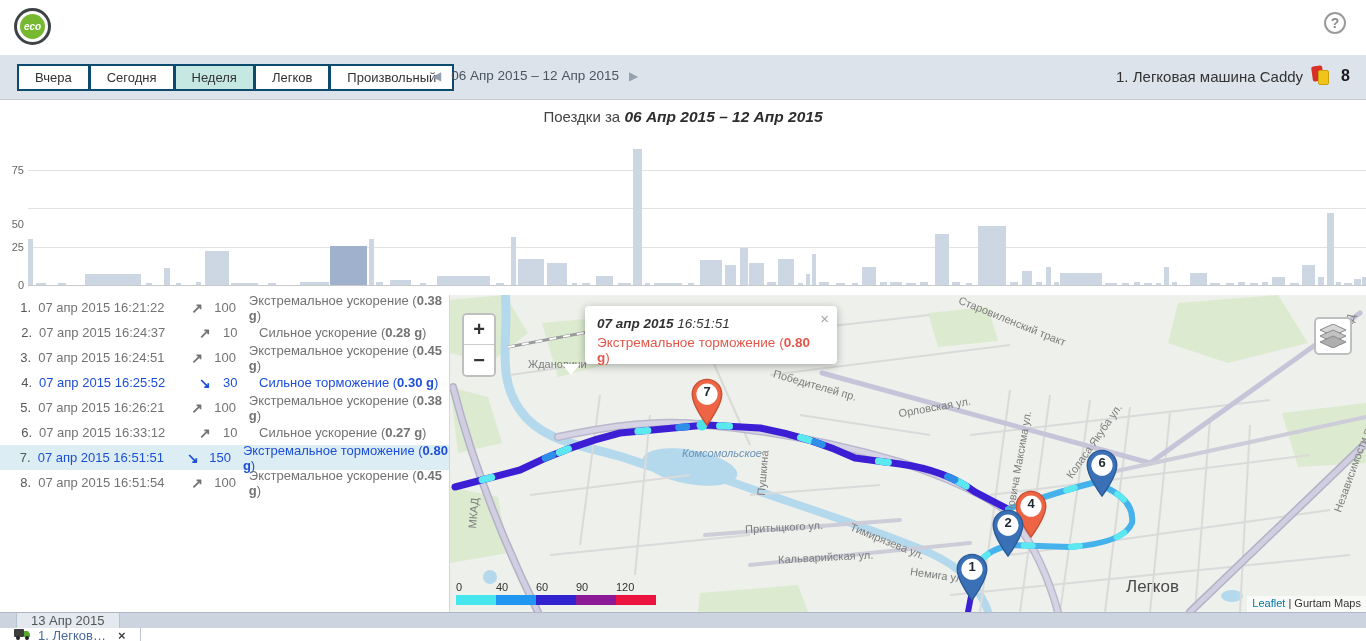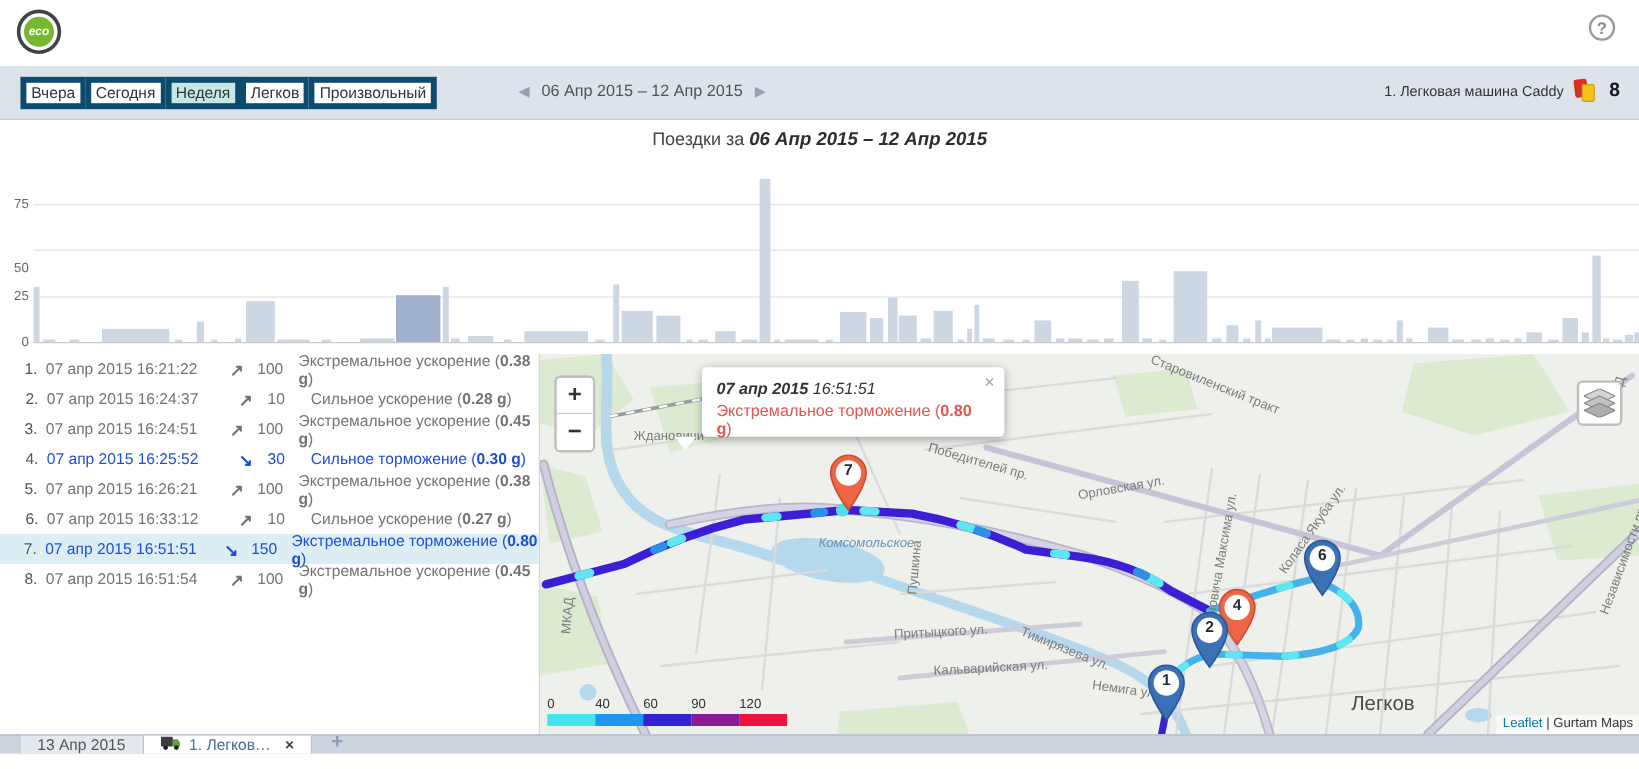--- a/index.html
+++ b/index.html
@@ -17,28 +17,28 @@
     display:flex; align-items:center; justify-content:center; }
   #app-title { position:absolute; left:62px; top:13px; font-size:26px; color:#6b6b6b; }
   #help { position:absolute; right:20px; top:12px; width:22px; height:22px; border-radius:50%;
     border:2px solid #9a9a9a; color:#8a8a8a; font-size:14px; font-weight:bold;
     display:flex; align-items:center; justify-content:center; cursor:pointer; }
 
   
   #toolbar { position:absolute; left:0; top:55px; width:1366px; height:45px;
     background:#dde3eb; border-bottom:1px solid #c3ccd6; }
   #period-group { position:absolute; left:18px; top:9px; display:flex; }
-  .pbtn { background:#fff; border:5px solid #0c4a6e; margin-left:-1px; height:27px;
-    padding:0 4px; font-size:13px; color:#333; display:flex; align-items:center; cursor:pointer; }
+  .pbtn { background:#fff; border:2px solid #0c4a6e; margin-left:-1px; height:27px;
+    padding:0 16px; font-size:13px; color:#333; display:flex; align-items:center; cursor:pointer; }
   .pbtn.sel { background:#c6e8e3; }
   #datenav { position:absolute; left:432px; top:13px; display:flex; align-items:center; gap:10px; }
   .nav-arrow { color:#93a1b0; font-size:12px; cursor:pointer; }
   #daterange { font-size:13.5px; color:#4a5560; }
   #unitbox { position:absolute; right:16px; top:11px; display:flex; align-items:center; gap:9px; cursor:pointer; }
-  #unit-name { font-size:12px; color:#333; }
+  #unit-name { font-size:15px; color:#333; }
   #cards { position:relative; width:20px; height:20px; }
   #card-red { position:absolute; left:0; top:0; width:11px; height:15px; background:#d93025;
     border-radius:2px; transform:rotate(-8deg); }
   #card-yellow { position:absolute; left:6px; top:4px; width:11px; height:15px; background:#f0c419;
     border-radius:2px; border:1px solid #caa10e; }
   #unit-count { font-size:16px; font-weight:bold; color:#1a1a1a; }
 
   
   #chart { position:absolute; left:0; top:100px; width:1366px; height:195px; background:#fff; overflow:hidden; }
   #chart-title { position:absolute; left:0; top:8px; width:100%; text-align:center;
@@ -98,21 +98,21 @@
   #legend-labels { display:flex; }
   #legend-labels span { width:40px; font-size:11px; color:#333; }
   #legend-bar { display:flex; margin-top:2px; }
   #legend-bar div { width:40px; height:10px; }
   #attrib { position:absolute; right:0; bottom:0; height:16px; background:rgba(255,255,255,0.65);
     font-size:11px; padding:1px 5px; color:#333; }
   #attrib .lf { color:#0078A8; cursor:pointer; }
 
   
   #tabbar { position:absolute; left:0; top:612px; width:1366px; height:16px;
-    background:#ccd4df; border-top:1px solid #aeb8c6; display:flex; align-items:flex-end; }
+    background:#ccd4df; border-top:1px solid #aeb8c6; display:flex; align-items:flex-start;flex-direction:column; }
   .tab { display:flex; align-items:center; padding:0 14px; font-size:13px; color:#555;
     background:#e4e9f0; border-right:1px solid #b9c2cf; cursor:pointer; margin-left:0; }
   .tab.first { margin-left:16px; border-left:1px solid #b9c2cf; }
   .tab.active { background:#fff; color:#4a6a9d; }
   .tab .closex { margin-left:12px; color:#444; font-size:13px; font-weight:bold; cursor:pointer; }
   .tab .caricon { margin-right:7px; }
   #tab-add { display:flex; align-items:center; padding:0 16px; color:#8a9ab0;
     font-size:17px; font-weight:bold; cursor:pointer; }
 </style>
 </head>

